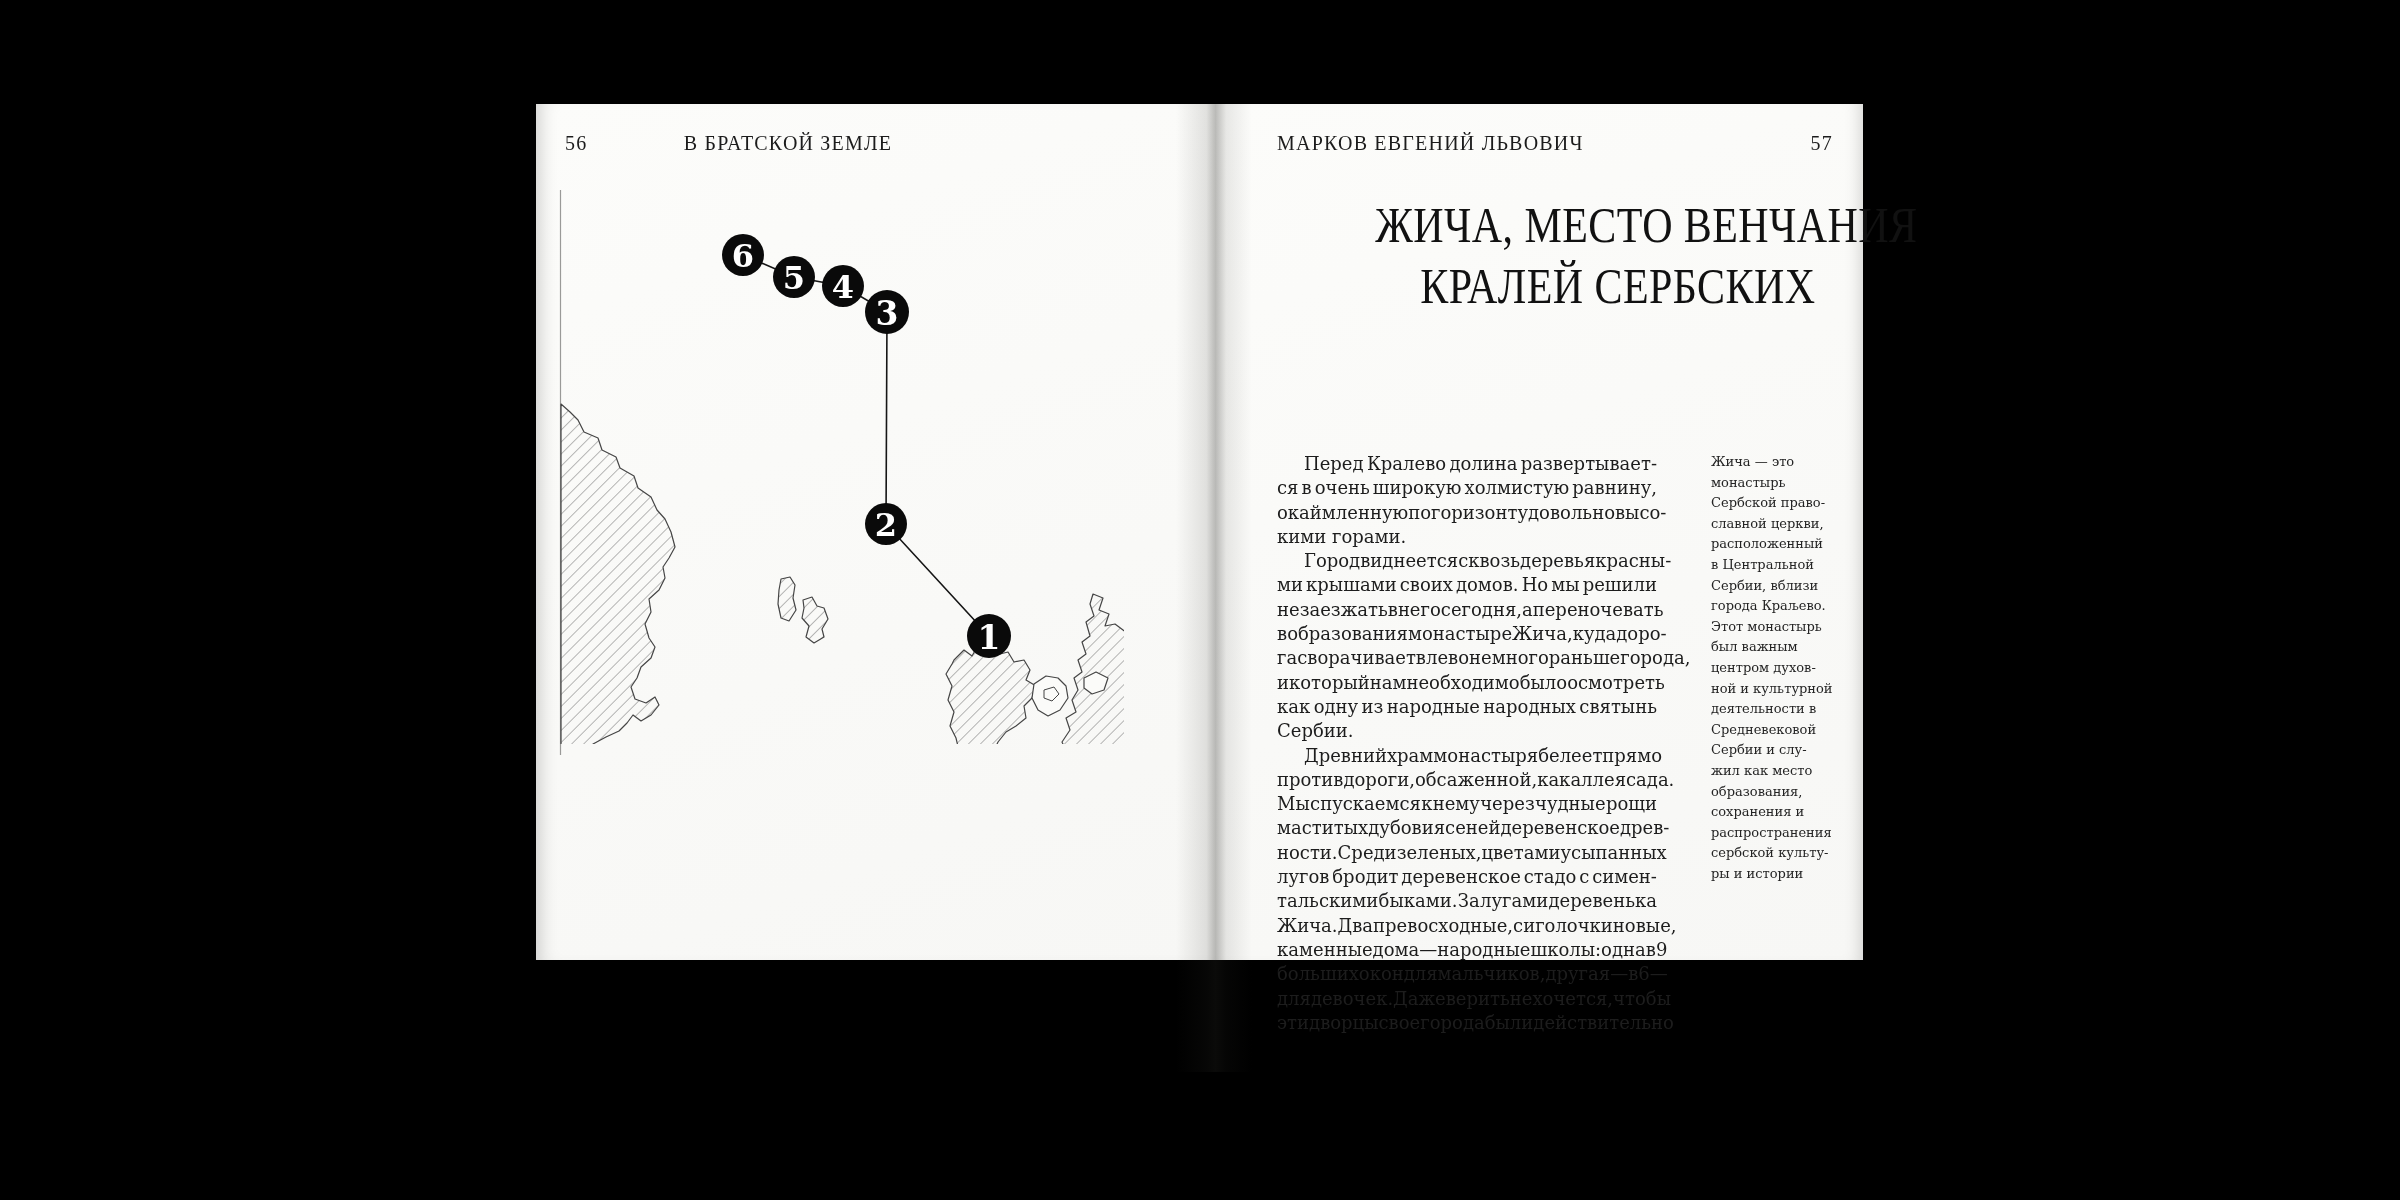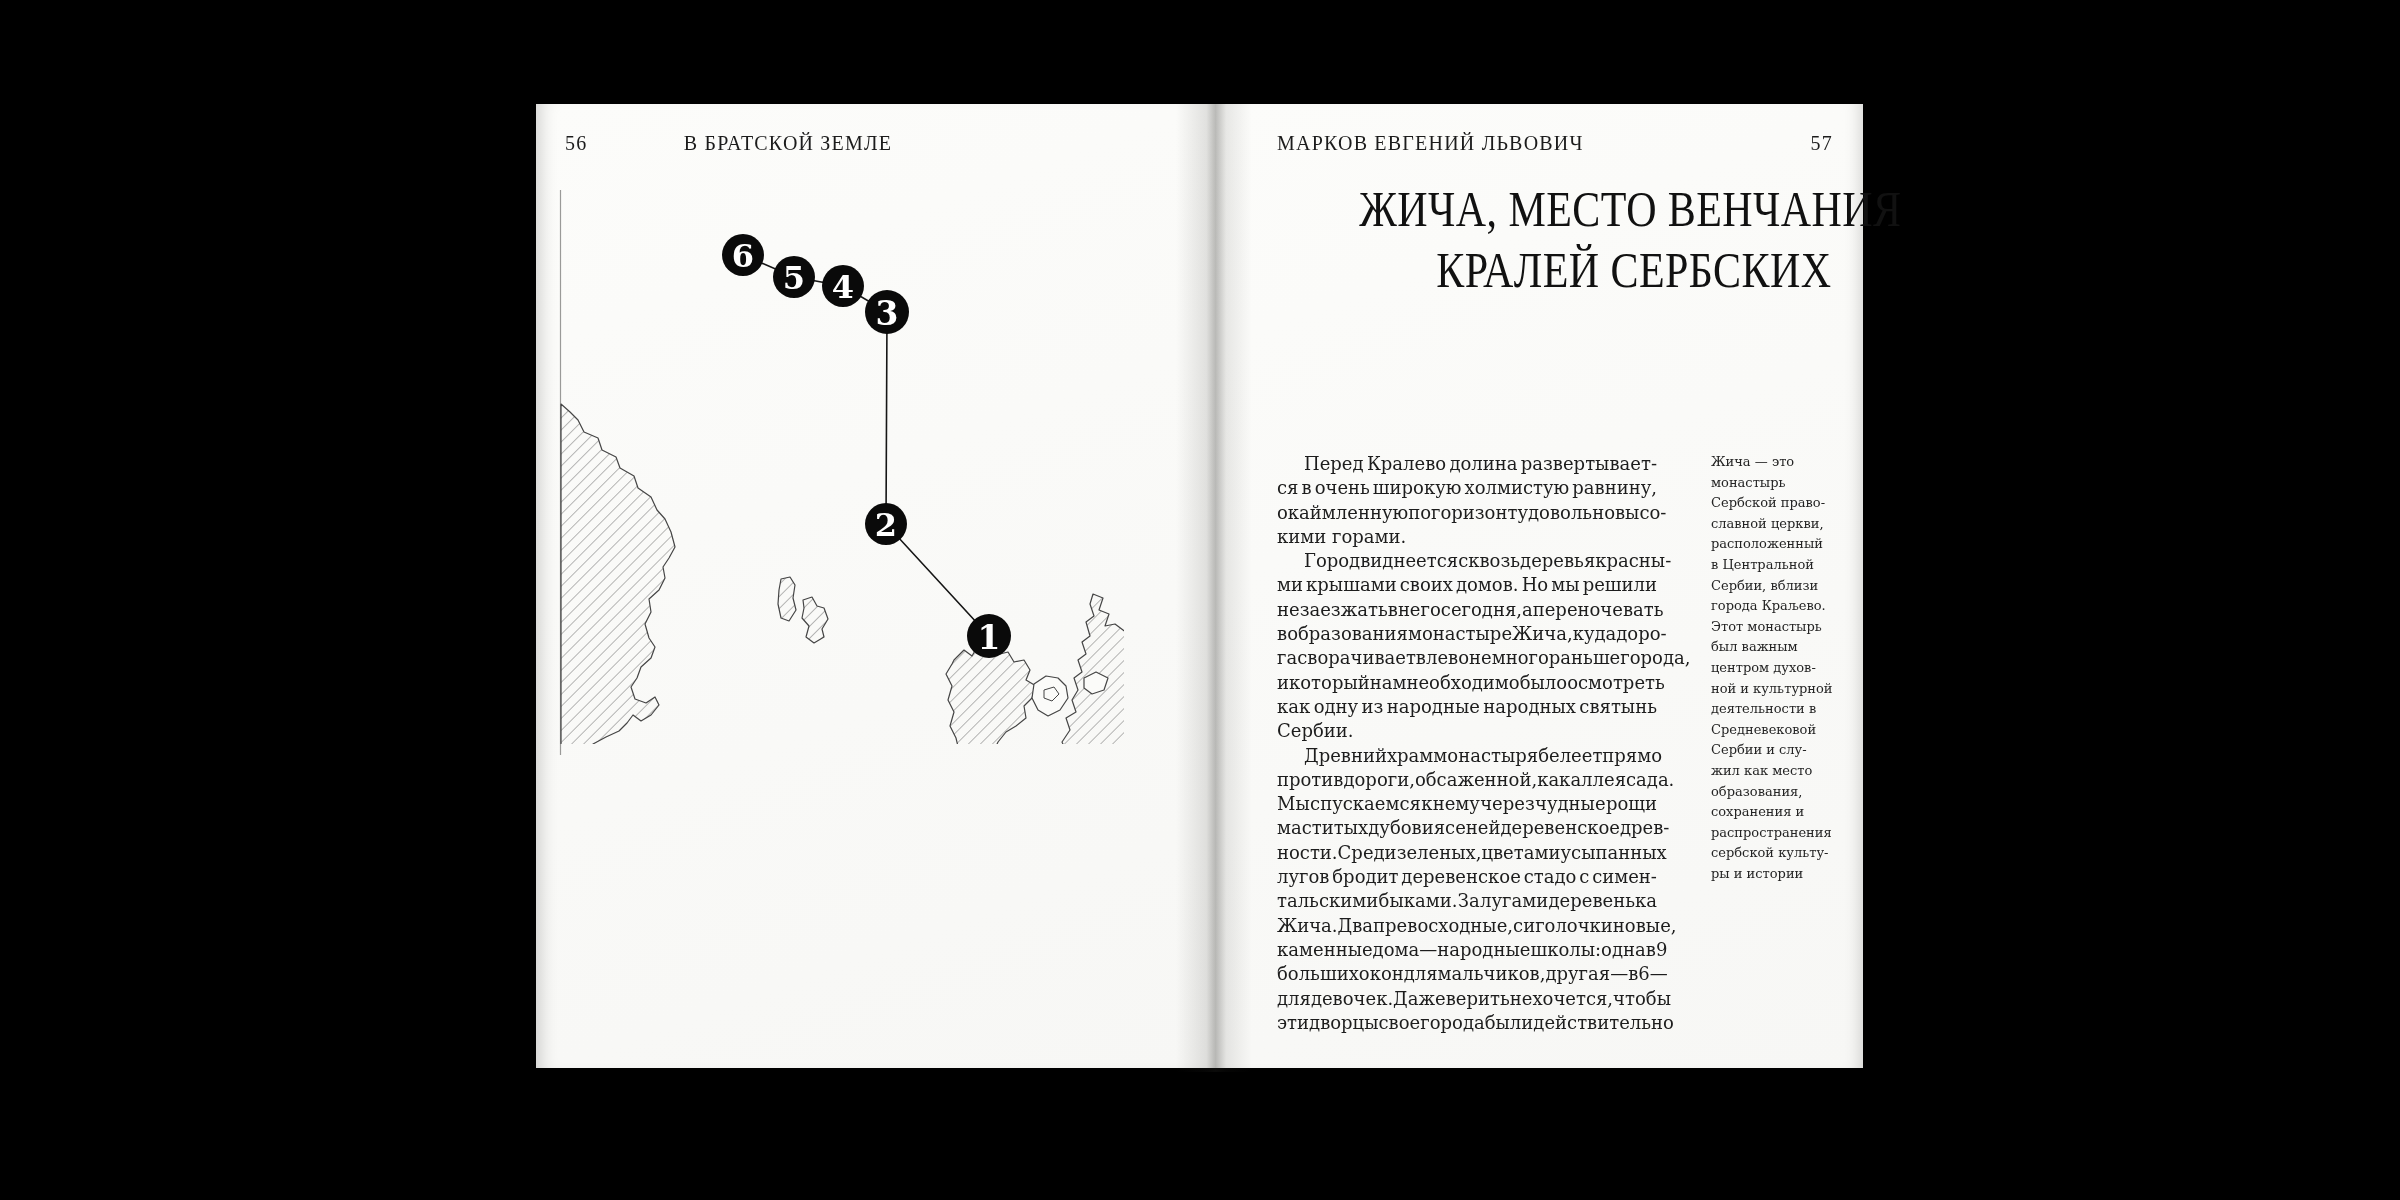--- a/index.html
+++ b/index.html
@@ -2,21 +2,21 @@
 <html><head>
 <meta charset="utf-8">
 <style>
   html,body{margin:0;padding:0;}
   body{
     width:2400px;height:1200px;position:relative;overflow:hidden;
     background:#000;
     font-family:"DejaVu Serif", serif;
   }
   .spread{position:absolute;left:536px;top:104px;width:1327px;height:968px;}
-  .page{position:absolute;top:0;height:964px;background:linear-gradient(160deg,#fcfcfa 0%,#f7f7f5 100%);}
+  .page{position:absolute;top:0;height:856px;background:linear-gradient(160deg,#fcfcfa 0%,#f7f7f5 100%);}
   .page-left{left:0;width:678px;box-shadow:inset 16px 0 18px -12px rgba(0,0,0,0.18);}
   .page-right{left:678px;width:649px;box-shadow:inset -14px 0 16px -11px rgba(0,0,0,0.16);}
   .fold{position:absolute;left:640px;top:0;width:76px;height:968px;pointer-events:none;
     background:linear-gradient(to right, rgba(50,50,46,0) 0%, rgba(50,50,46,0.13) 40%, rgba(35,35,31,0.30) 52%, rgba(50,50,46,0.10) 66%, rgba(50,50,46,0) 100%);}
   
   .ph{position:absolute;top:28px;font-family:"Liberation Serif", serif;font-size:20px;
     letter-spacing:1.2px;color:#1c1c1c;white-space:nowrap;}
   .pl-num{left:29px;}
   .pl-head{left:29px;width:446px;text-align:center;}
   .pr-head{left:63px;}
@@ -103,21 +103,21 @@
         <circle cx="433" cy="466" r="22" fill="#0a0a0a"></circle>
         <text class="marker-label" x="433" y="467" font-size="33" text-anchor="middle" dominant-baseline="central">1</text>
       </g>
     </svg>
   </section>
 
   <section class="page page-right">
     <div class="ph pr-head">МАРКОВ ЕВГЕНИЙ ЛЬВОВИЧ</div>
     <div class="ph pr-num">57</div>
 
-    <h1 class="title" style="margin:2px;font-weight:400;">
+    <h1 class="title" style="margin:18px;font-weight:400;">
       <span class="tline"><span>ЖИЧА, МЕСТО ВЕНЧАНИЯ</span></span>
       <span class="tline"><span>КРАЛЕЙ СЕРБСКИХ</span></span>
     </h1>
 
     <div class="body-col" id="body-col">
         <div class="line jline indent">
           <span>Перед</span>
           <span>Кралево</span>
           <span>долина</span>
           <span>развертывает-</span>

